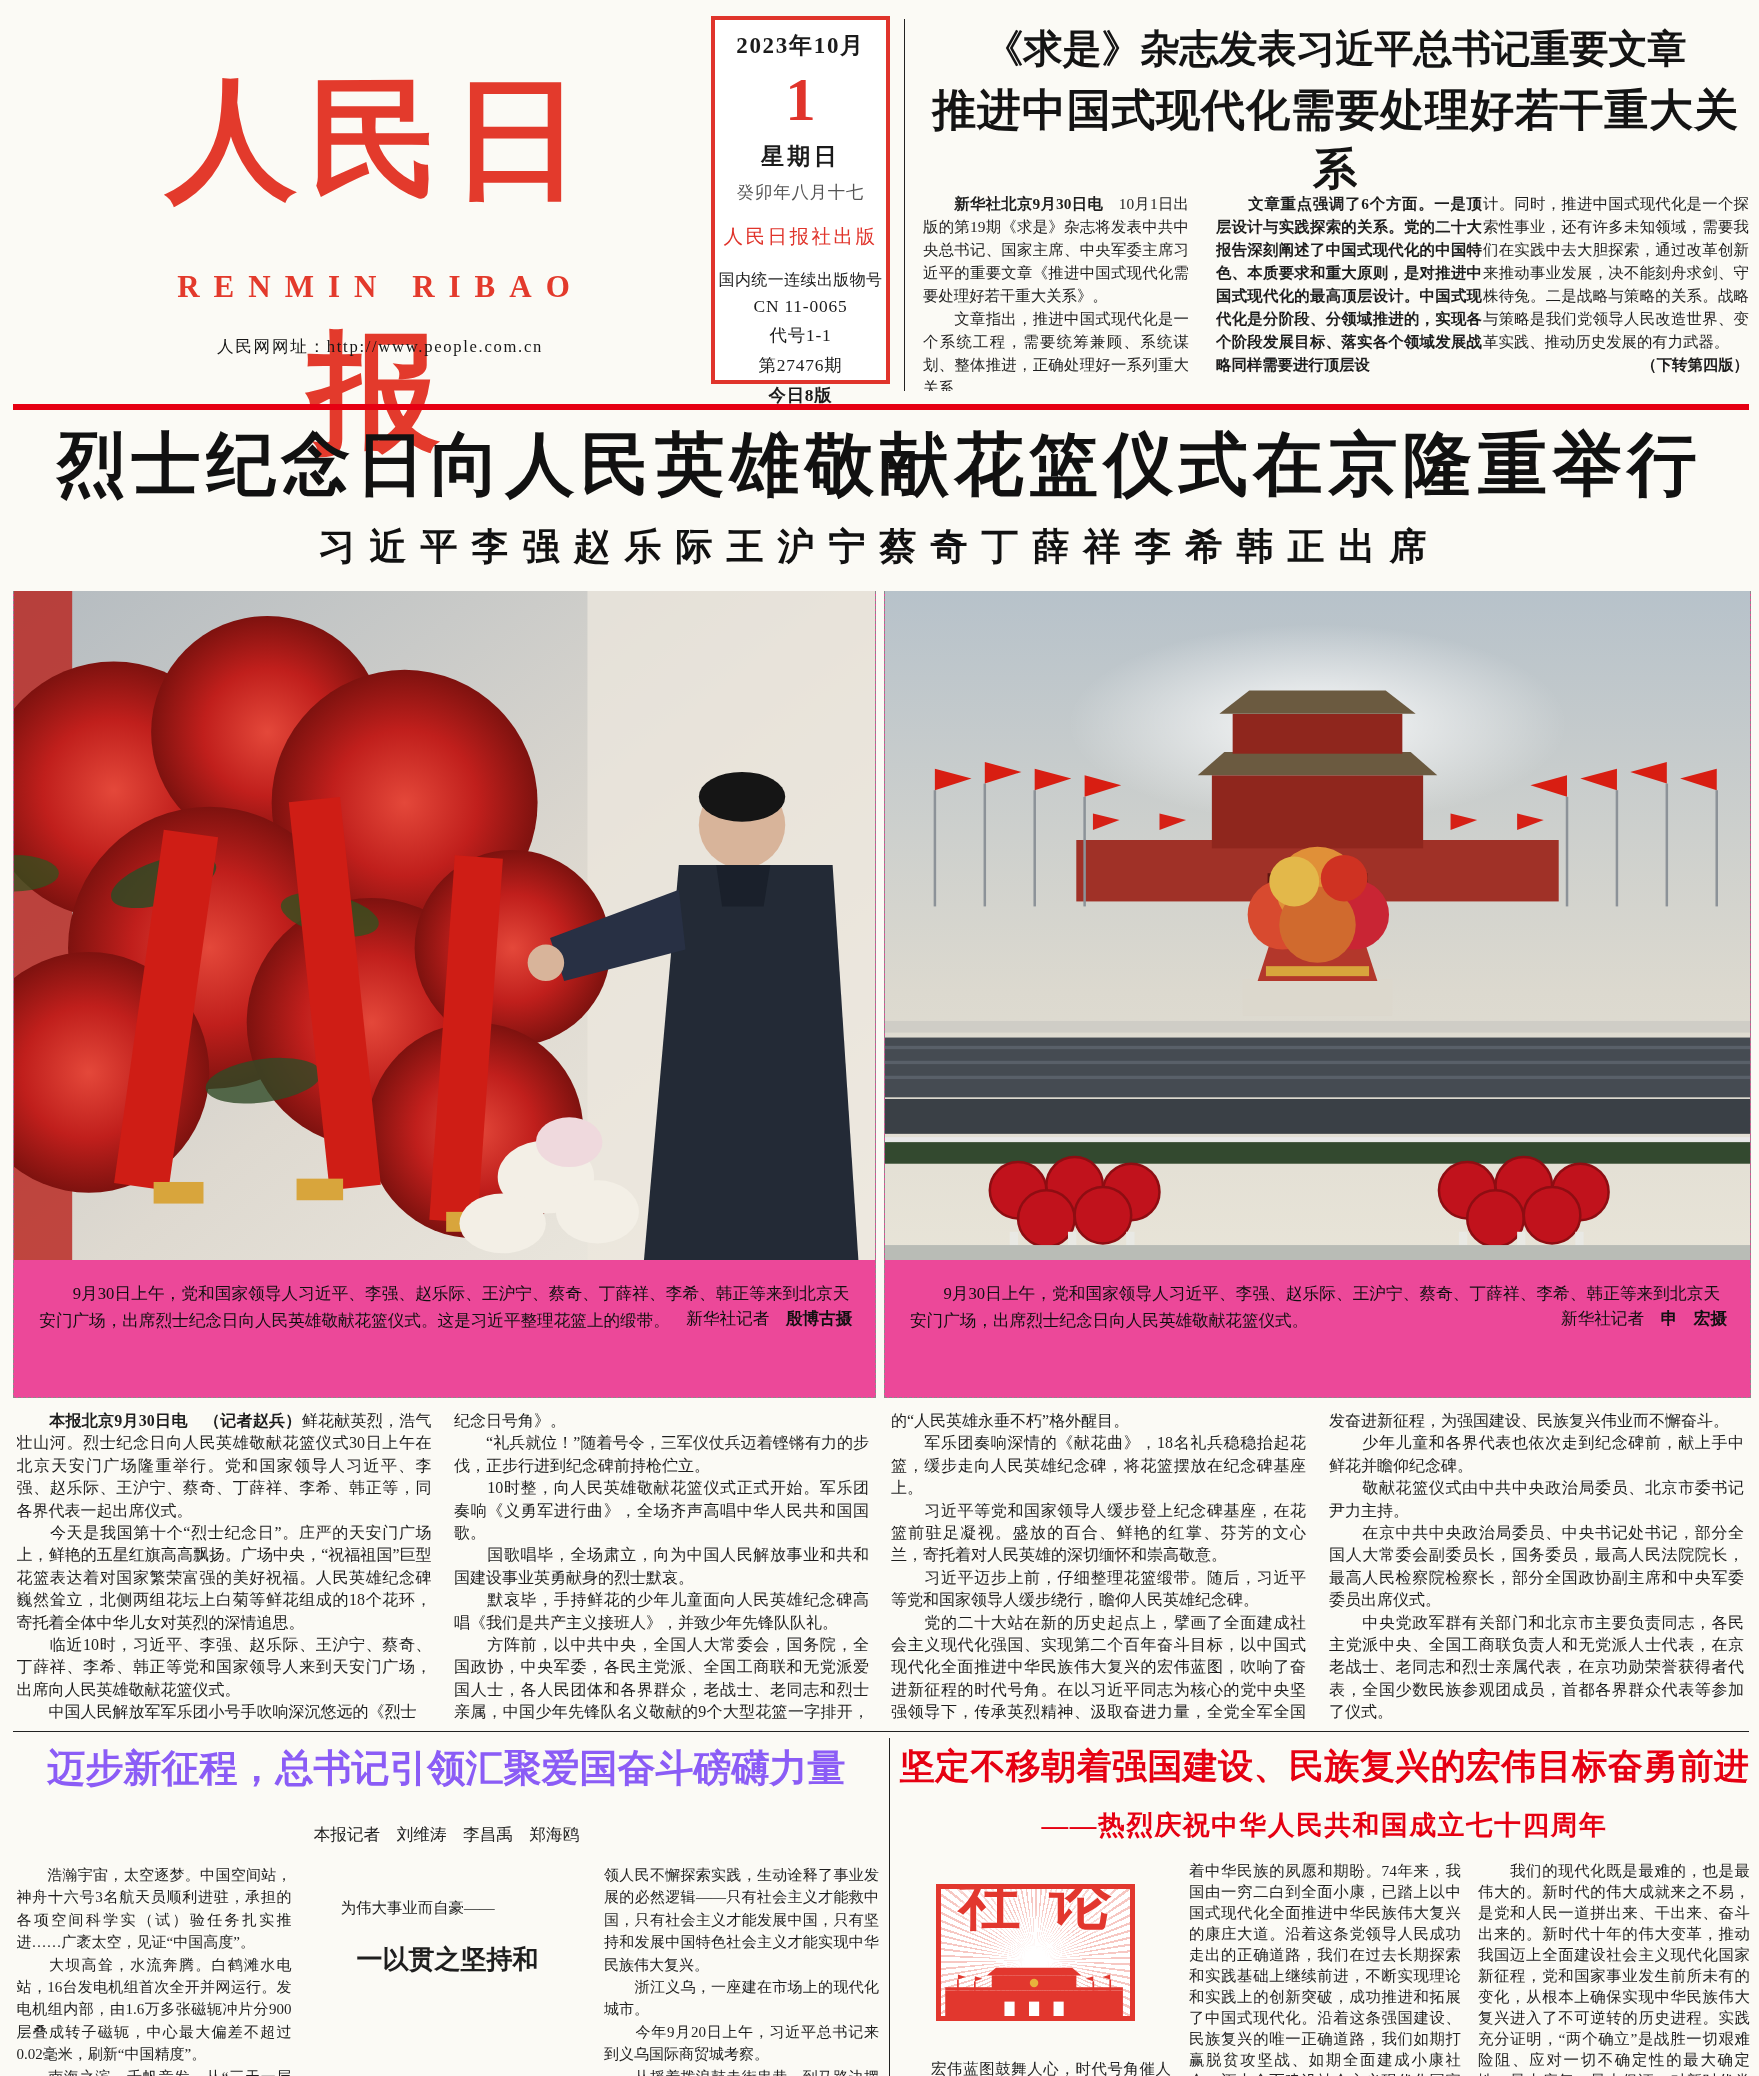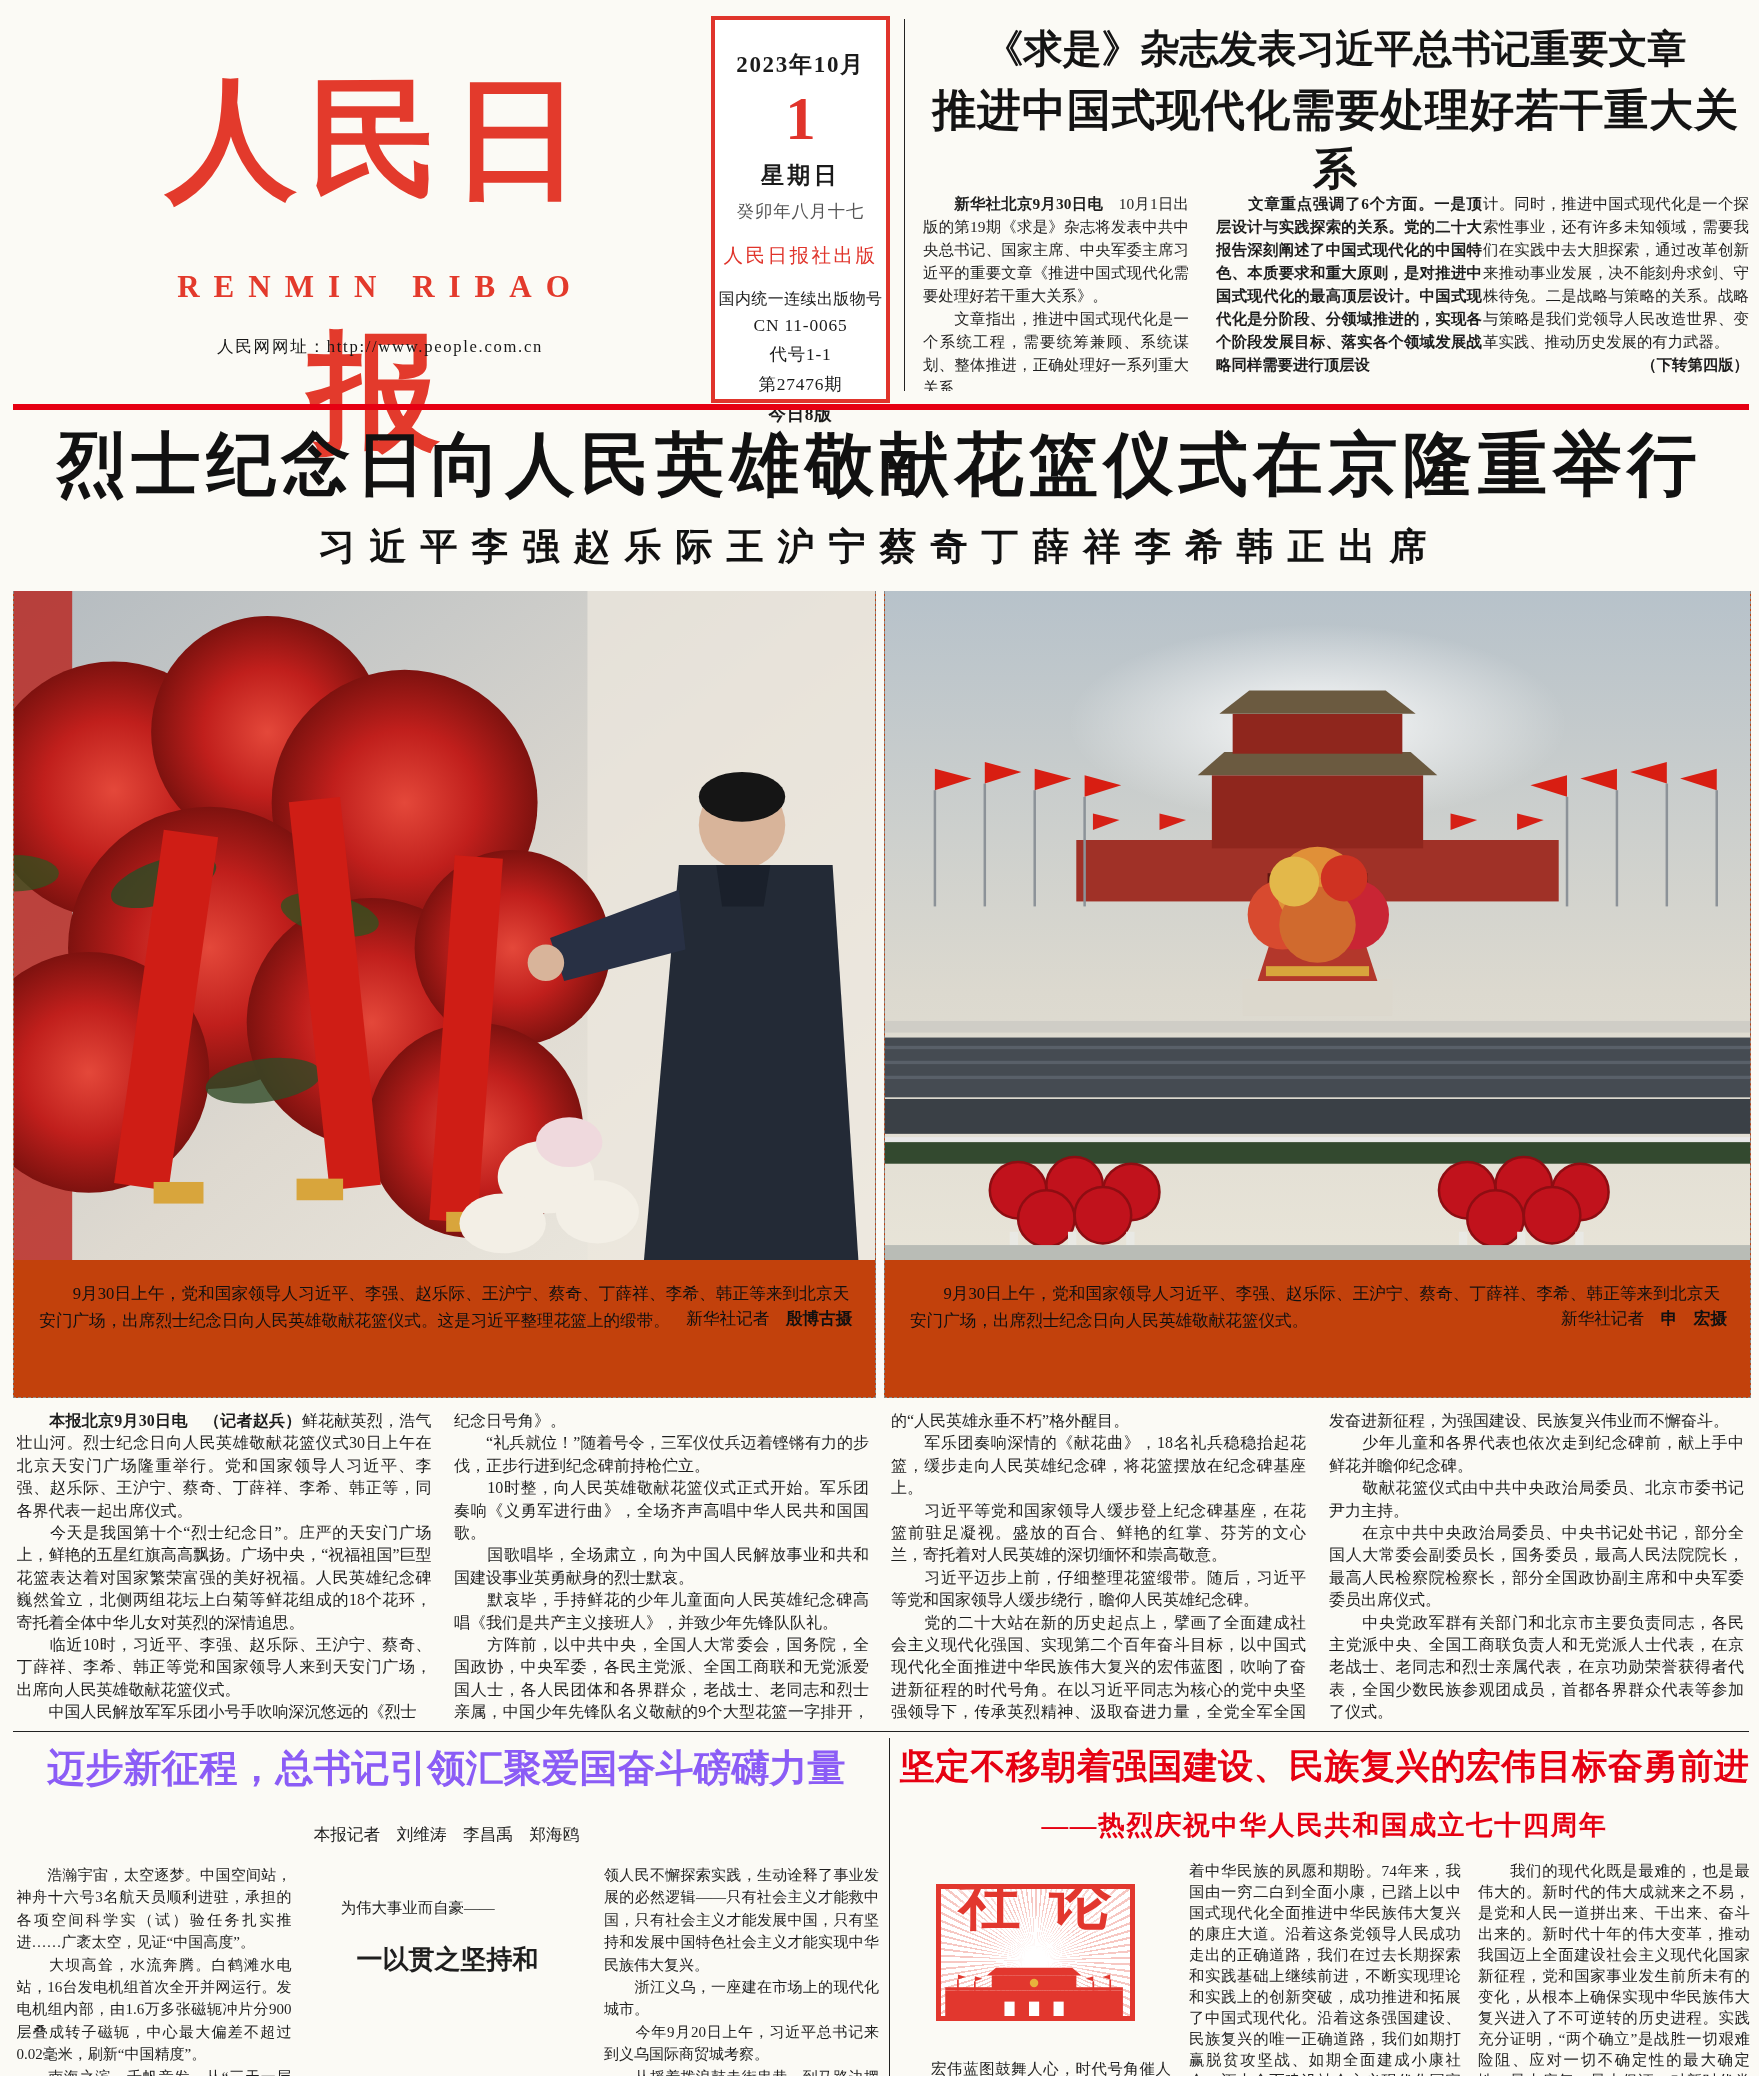--- a/index.html
+++ b/index.html
@@ -10,21 +10,21 @@
   .b{font-weight:bold;}
   .jump{float:right;font-weight:bold;}
 
   
   .logo{left:106px;top:12.5px;width:548px;height:253px;font-size:131px;line-height:253px;
         font-weight:bold;color:#e33a2c;letter-spacing:11.6px;text-align:center;}
   .logo-latin{left:125px;top:269px;width:511px;text-align:center;font-size:31px;
         color:#e33a2c;letter-spacing:14px;font-weight:bold;}
   .website{left:106px;top:336px;width:548px;text-align:center;font-size:16.6px;letter-spacing:1.7px;color:#161616;}
   .datebox{left:711px;top:16px;width:171px;height:350px;border:4.2px solid #e0342b;
-        background:#fff;text-align:center;padding-top:29px;box-sizing:content-box;}
+        background:#fff;text-align:center;padding-top:10px;box-sizing:content-box;}
   .d-month{font-size:23px;font-weight:bold;letter-spacing:1.7px;}
   .d-day{font-size:61px;font-weight:bold;color:#e0342b;line-height:71px;margin-top:3.3px;}
   .d-week{font-size:23px;font-weight:bold;margin-top:5.8px;letter-spacing:3.3px;}
   .d-lunar{font-size:17.4px;color:#555;margin-top:7.5px;letter-spacing:0.8px;}
   .d-pub{font-size:19.5px;color:#e0342b;margin-top:19px;letter-spacing:2.5px;}
   .d-issn-label{font-size:16px;margin-top:20px;letter-spacing:0.4px;}
   .d-small{font-size:17.4px;margin-top:5.8px;letter-spacing:0.8px;}
   .vline-top{left:904px;top:18.7px;width:0.8px;height:372px;background:#222;}
 
   
@@ -34,21 +34,21 @@
   .q1{left:923px;} .q2{left:1216px;font-weight:bold;} .q3{left:1483px;}
 
   
   .red-rule{left:12.5px;top:404px;width:1736px;height:5.8px;background:#e60012;}
   .lead-head{left:11.6px;top:419px;width:1736px;text-align:center;font-size:69px;
         font-weight:bold;color:#111;letter-spacing:5.8px;}
   .lead-sub{left:11.6px;top:522px;width:1736px;text-align:center;font-size:37px;
         font-weight:bold;color:#111;letter-spacing:14px;}
 
   
-  .photo-block{top:591px;height:806px;background:#c2410c;border-left:0.8px dashed #8a8a8a;
+  .photo-block{top:591px;height:806px;background:#ec4899;border-left:0.8px dashed #8a8a8a;
         border-right:0.8px dashed #8a8a8a;border-bottom:0.8px dashed #8a8a8a;}
   .pb-left{left:13.3px;width:861px;}
   .pb-right{left:884px;width:865px;}
   .photo{position:absolute;left:0;top:0;width:100%;height:669px;overflow:hidden;}
   .caption{position:absolute;left:25px;top:689px;width:810px;font-size:16.6px;line-height:27px;
         text-align:justify;white-space:pre-line;color:#101010;}
   .credit{position:absolute;right:23px;top:717px;font-size:16.6px;color:#101010;}
   .credit .nm{font-weight:bold;}
 
   

